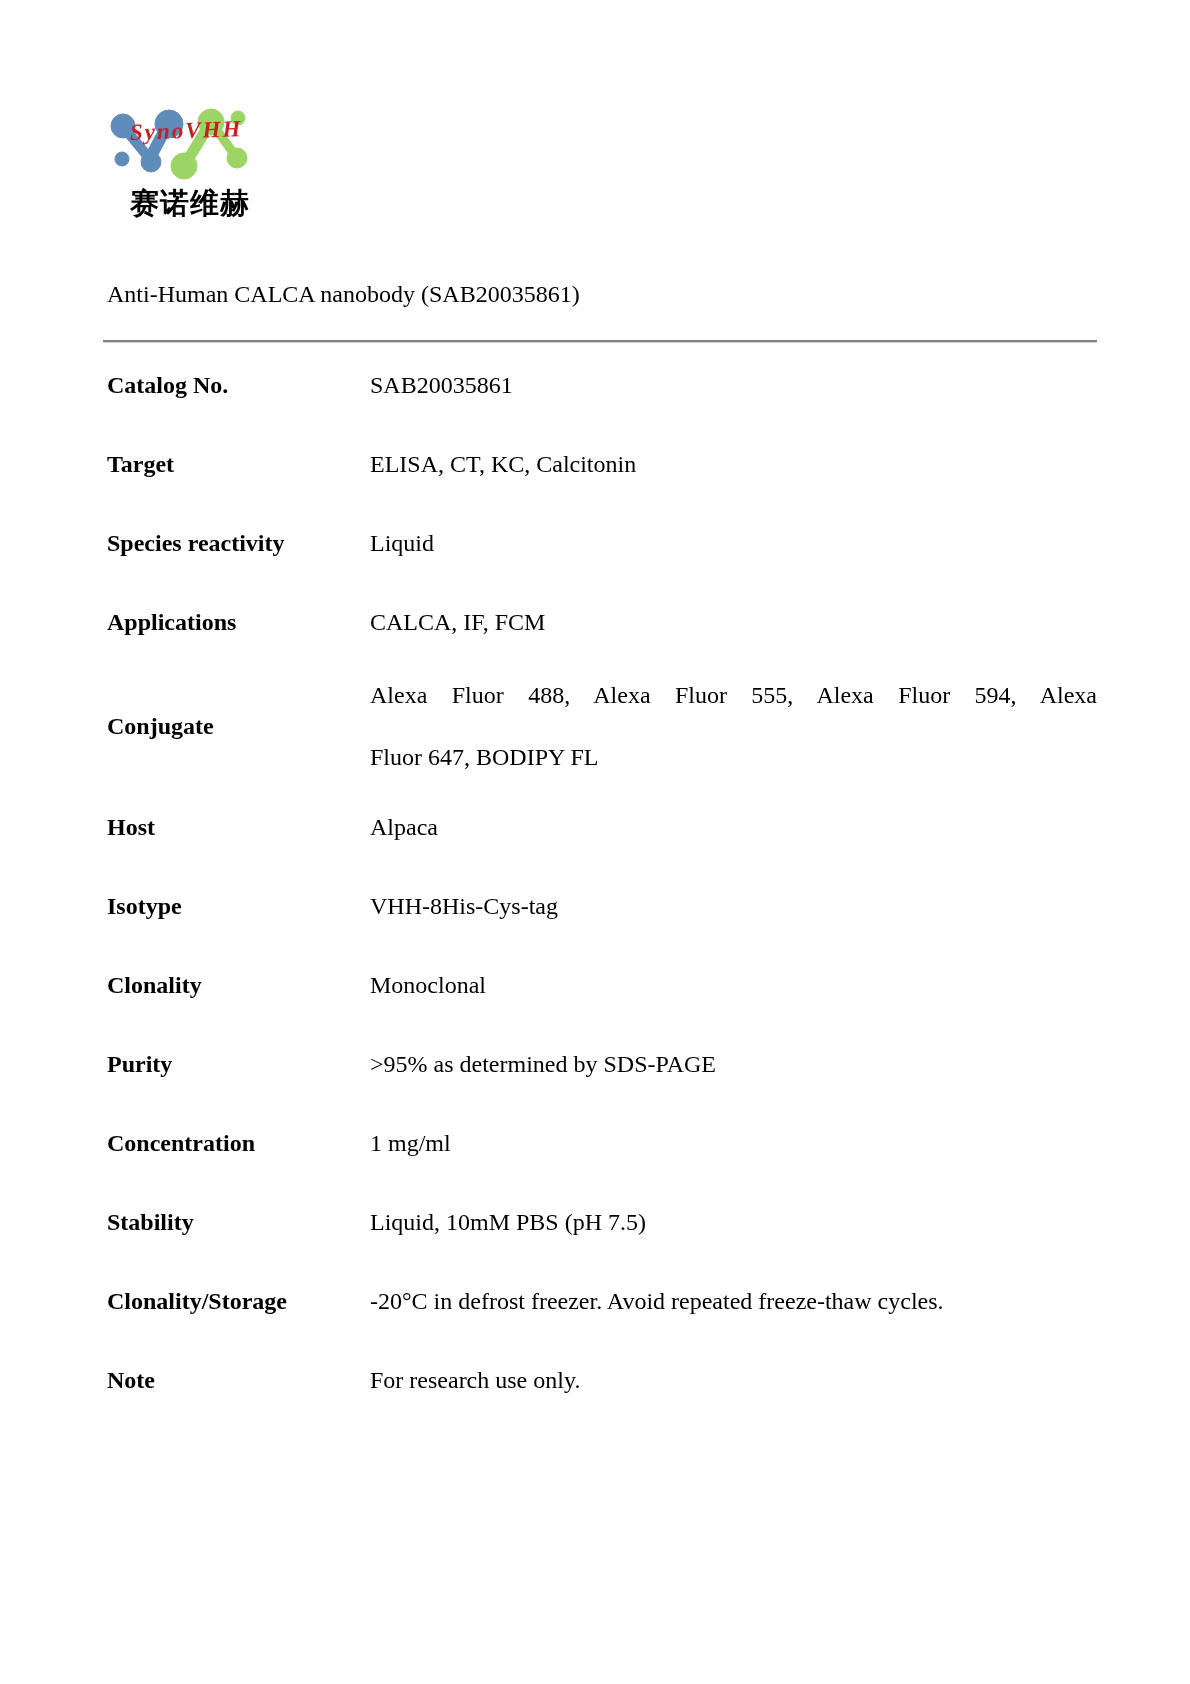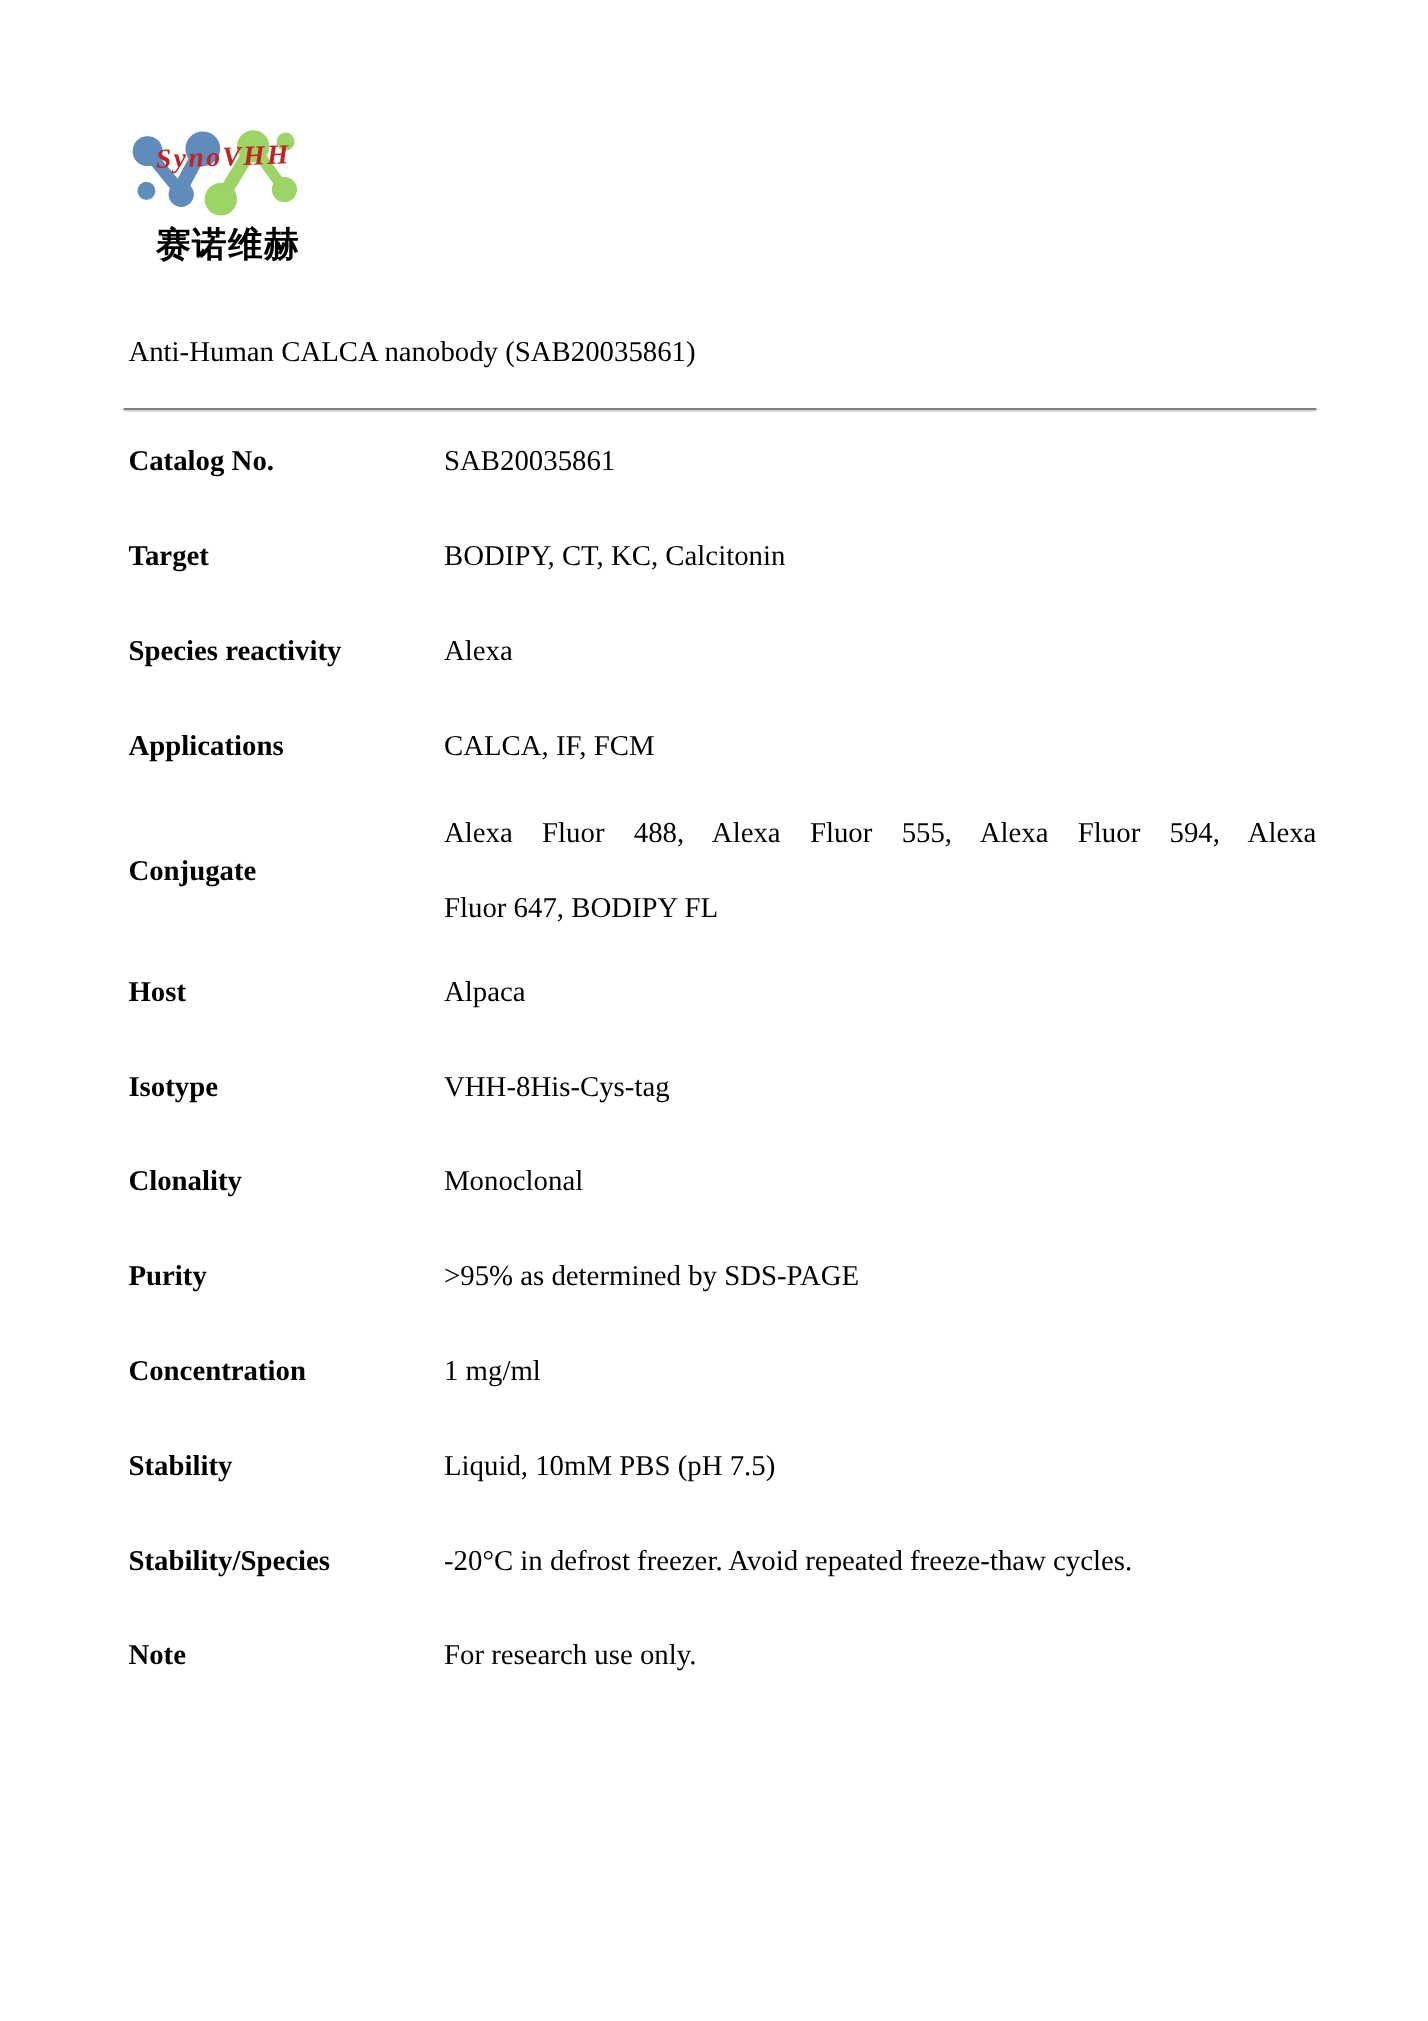--- a/index.html
+++ b/index.html
@@ -140,26 +140,26 @@
 
   <div class="spec-table">
 
     <div class="row">
       <div class="label">Catalog No.</div>
       <div class="value">SAB20035861</div>
     </div>
 
     <div class="row">
       <div class="label">Target</div>
-      <div class="value">BODIPY, CT, KC, Calcitonin</div>
+      <div class="value">ELISA, CT, KC, Calcitonin</div>
     </div>
 
     <div class="row">
       <div class="label">Species reactivity</div>
-      <div class="value">Alexa</div>
+      <div class="value">Liquid</div>
     </div>
 
     <div class="row">
       <div class="label">Applications</div>
       <div class="value">CALCA, IF, FCM</div>
     </div>
 
     <div class="row row-conjugate">
       <div class="label">Conjugate</div>
       <div class="value">
@@ -192,21 +192,21 @@
       <div class="label">Concentration</div>
       <div class="value">1 mg/ml</div>
     </div>
 
     <div class="row">
       <div class="label">Stability</div>
       <div class="value">Liquid, 10mM PBS (pH 7.5)</div>
     </div>
 
     <div class="row">
-      <div class="label">Stability/Species</div>
+      <div class="label">Clonality/Storage</div>
       <div class="value">-20°C in defrost freezer. Avoid repeated freeze-thaw cycles.</div>
     </div>
 
     <div class="row">
       <div class="label">Note</div>
       <div class="value">For research use only.</div>
     </div>
 
   </div>
 </div>

